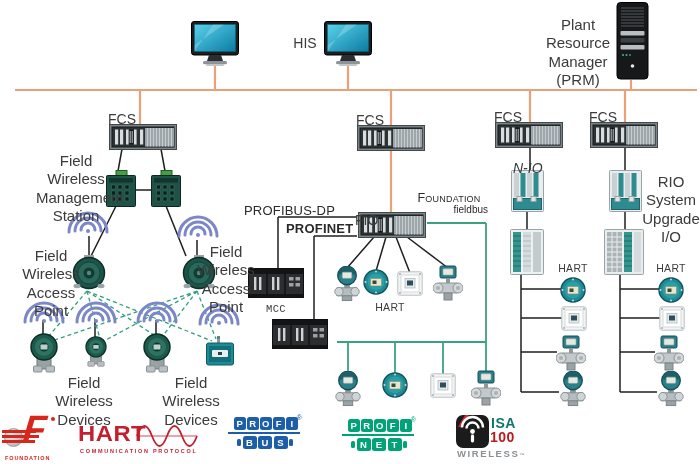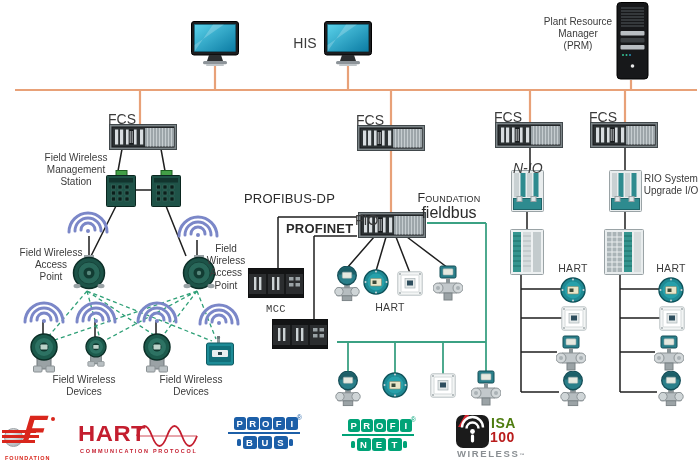--- a/index.html
+++ b/index.html
@@ -1,27 +1,27 @@
 <!DOCTYPE html>
 <html><head>
 <meta charset="utf-8">
 <style>
   html,body{margin:0;padding:0;background:#fff;}
   #canvas{position:relative;width:700px;height:464px;background:#ffffff;overflow:hidden;
           font-family:"Liberation Sans",sans-serif;}
   #art{position:absolute;left:0;top:0;}
-  .lbl{position:absolute;font-family:"Liberation Sans",sans-serif;font-size:10px;line-height:1.22;
+  .lbl{position:absolute;font-family:"Liberation Sans",sans-serif;font-size:15px;line-height:1.22;
        color:#3b3b3b;text-align:center;white-space:pre-line;}
   .lbl.left{text-align:left;}
   .lbl.md{font-size:14px;}
   .lbl.hart{font-size:10.5px;letter-spacing:0.3px;}
   .net{position:absolute;font-size:13px;color:#2a2a2a;white-space:nowrap;letter-spacing:0.2px;}
   .ffb{position:absolute;left:410px;top:191px;width:78px;text-align:center;color:#2a2a2a;}
   .ffb .sc{display:block;font-variant:small-caps;font-size:12.5px;letter-spacing:0.2px;}
-  .ffb .fb{display:block;font-size:16px;margin-top:-1px;}
+  .ffb .fb{display:block;font-size:10px;margin-top:-1px;text-align:right;}
   
   .logo{position:absolute;}
   
   .logo-foundation{left:2px;top:413px;width:130px;height:50px;}
   .fnd-sphere{position:absolute;left:2px;top:15px;width:17px;height:17px;border-radius:50%;
       background:radial-gradient(circle at 35% 35%,#eceef0,#b6bbbf 70%,#8f959a);border:1px solid #9aa0a4;}
   .fnd-s1,.fnd-s2,.fnd-s3{position:absolute;left:0;height:2.6px;background:#D9261C;}
   .fnd-s1{top:17px;width:34px;}
   .fnd-s2{top:22px;width:37px;}
   .fnd-s3{top:27px;width:33px;}
@@ -49,21 +49,21 @@
   .pn{background:#00A377;}
   .r1{left:6px;top:1px;}
   .bus-bar{position:absolute;left:0;top:15.5px;width:72px;height:2.6px;}
   .r2{left:9px;top:19.5px;}
   .reg-mark{position:absolute;right:2px;top:-2px;font-size:7px;}
   .reg-mark.pbc{color:#1C5FA8;background:none;}
   .reg-mark.pnc{color:#00A377;background:none;}
   
   .logo-isa{left:455px;top:414px;width:70px;height:46px;}
   .isa-badge{position:absolute;left:1px;top:1px;width:33px;height:33px;background:#1b1b1b;border-radius:7px;}
-  .isa-isa{position:absolute;left:36px;top:1px;font-size:14px;font-weight:900;color:#4d7c0f;letter-spacing:0.5px;}
+  .isa-isa{position:absolute;left:36px;top:1px;font-size:14px;font-weight:900;color:#0f766e;letter-spacing:0.5px;}
   .isa-100{position:absolute;left:35px;top:15px;font-size:14px;font-weight:900;color:#b91c1c;letter-spacing:0.5px;}
   .isa-wireless{position:absolute;left:2px;top:34px;font-size:9.5px;font-weight:600;color:#8a8f93;letter-spacing:1.6px;}
   .isa-wireless .tm{font-size:5px;letter-spacing:0;}
 </style>
 </head>
 <body>
 
 <div id="canvas">
 
   <svg id="art" width="700" height="464" viewBox="0 0 700 464">
@@ -320,21 +320,21 @@
   <div class="lbl" style="left:13px;top:247px;width:76px;">Field Wireless
 Access
 Point</div>
   <div class="lbl" style="left:197px;top:243px;width:58px;">Field Wireless
 Access
 Point</div>
   <div class="lbl" style="left:45px;top:374px;width:78px;">Field Wireless
 Devices</div>
   <div class="lbl" style="left:152px;top:374px;width:78px;">Field Wireless
 Devices</div>
-  <div class="net" style="left:244px;top:191px;text-align:right;">PROFIBUS-DP</div>
+  <div class="net" style="left:244px;top:203px;text-align:right;">PROFIBUS-DP</div>
   <div class="net" style="left:286px;top:221px;font-weight:bold;">PROFINET</div>
   <div class="ffb">
     <span class="sc">Foundation</span>
     <span class="fb">fieldbus</span>
   </div>
   <div class="lbl hart" style="left:249px;top:303px;width:54px;font-family:Liberation Mono, monospace;">MCC</div>
   <div class="lbl hart" style="left:370px;top:301px;width:40px;">HART</div>
   <div class="lbl md left" style="left:513px;top:160px;width:36px;font-style:italic;">N-IO</div>
   <div class="lbl hart" style="left:553px;top:262px;width:40px;">HART</div>
   <div class="lbl" style="left:640px;top:173px;width:62px;">RIO System

